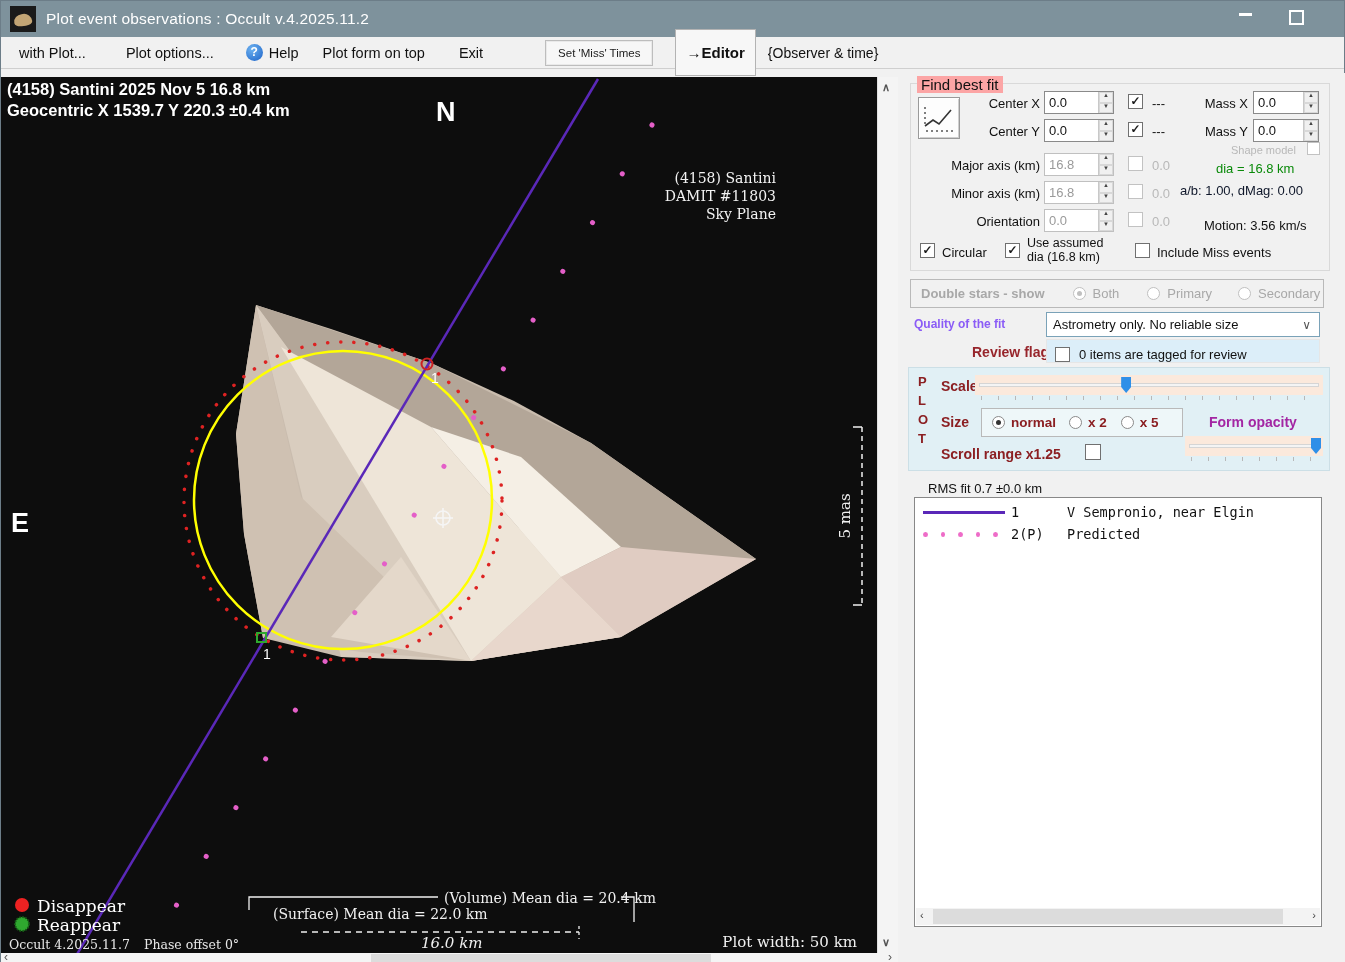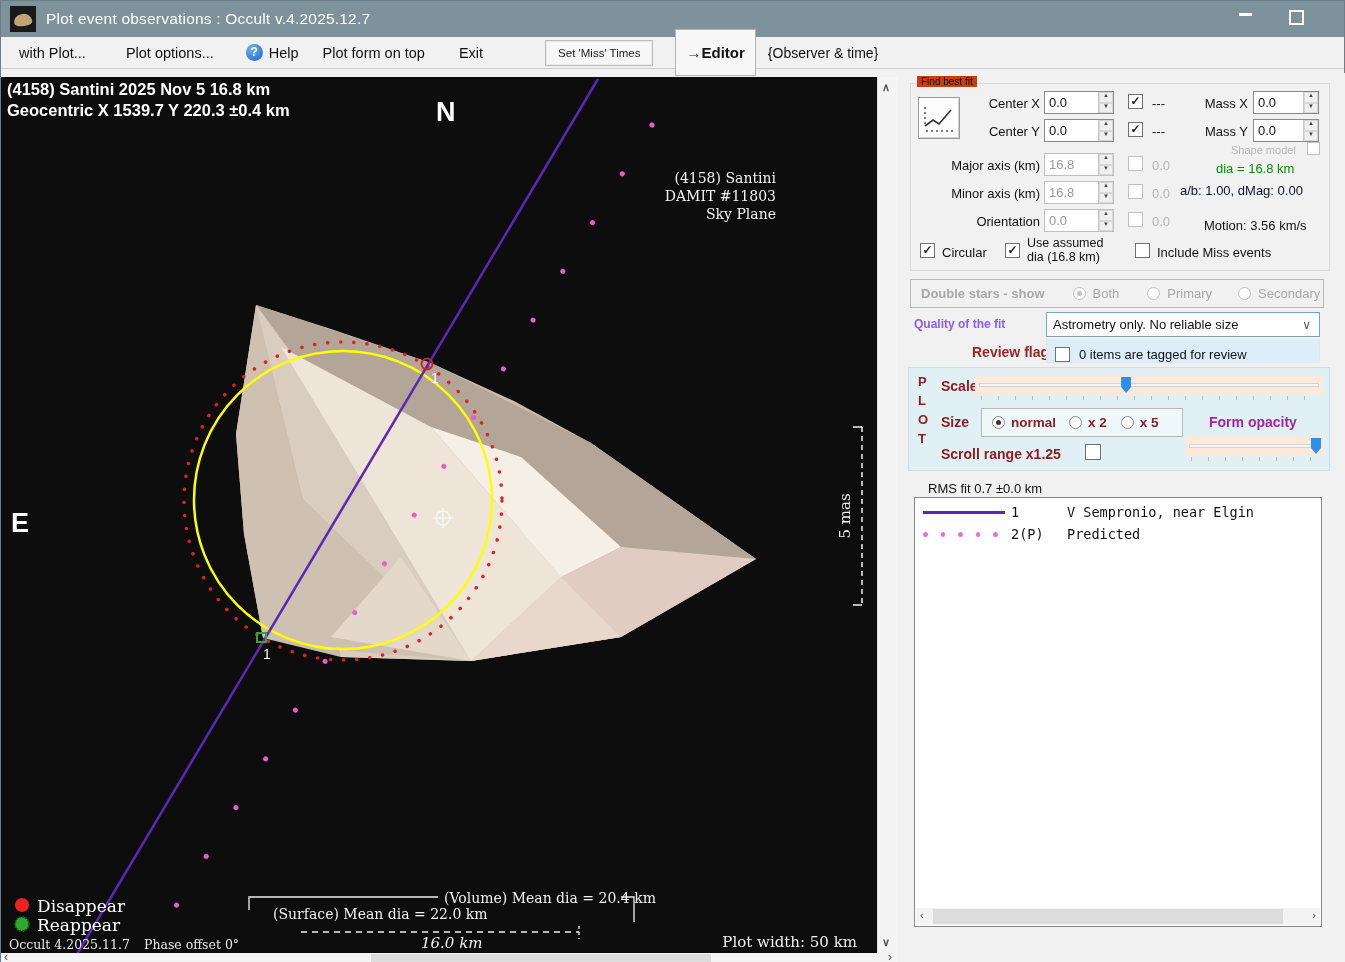--- a/index.html
+++ b/index.html
@@ -48,21 +48,21 @@
   .inputbox.disabled .val { color:#9a9a9a; }
   .inputbox.disabled { border-color:#c0c0c0; }
   .spin { width:15px; border-left:1px solid #c8c8c8; display:flex; flex-direction:column; }
   .spin i { flex:1; font-style:normal; font-size:6px; line-height:5px; text-align:center; color:#444; background:#f0f0f0; border:1px solid #d8d8d8; }
   .cb { position:absolute; width:15px; height:15px; background:#fff; border:1px solid #707070; font-size:12px; line-height:13px; text-align:center; color:#1a1a1a; font-weight:bold; }
   .cb.gray { border-color:#c2c2c2; }
   .radio { width:13px; height:13px; border-radius:50%; border:1px solid #8a8a8a; background:#fff; display:inline-block; position:relative; vertical-align:-2px; }
   .radio.sel::after { content:""; position:absolute; left:3px; top:3px; width:5px; height:5px; border-radius:50%; background:#333; }
   .radio.gray { border-color:#c0c0c0; } .radio.gray::after { background:#c0c0c0; }
   .groupbox { position:absolute; border:1px solid #d9d9d9; }
-  .gb-label { position:absolute; left:6px; top:-8px; background:#c2410c; padding:0 4px; font-size:10px; }
+  .gb-label { position:absolute; left:6px; top:-8px; background:#fca5a5; padding:0 4px; font-size:15px; }
   #ds-box { border:1px solid #b9b9b9; color:#a8a8a8; display:flex; align-items:center; }
   #quality-label { color:#8b5cf6; font-weight:bold; font-size:12px; }
   #review-label { color:#97252b; font-weight:bold; font-size:14px; }
   .select { position:absolute; background:#fff; border:1px solid #7aa2b8; display:flex; align-items:center; }
   .select .sval { flex:1; padding-left:6px; font-size:13px; }
   .select .chev { padding-right:8px; color:#555; font-size:12px; }
   #review-box { background:#dceef9; border:1px solid #e6e6e6; display:flex; align-items:flex-end; }
   #review-box .cb2 { width:15px; height:15px; background:#fff; border:1px solid #707070; margin:0 9px 0 8px; }
 
   #plotbox { position:absolute; left:10px; top:294px; width:422px; height:104px; background:#e1f0f5; border:1px solid #ccdfe6; }
@@ -89,21 +89,21 @@
 </style>
 </head>
 <body>
 
 <div id="app">
 
   <div id="titlebar">
     <div id="appicon">
         <span></span>
       </div>
-    <div id="title-text">Plot event observations : Occult v.4.2025.12.7</div>
+    <div id="title-text">Plot event observations : Occult v.4.2025.11.2</div>
     <div id="btn-min" class="winbtn"></div>
     <div id="btn-max" class="winbtn"></div>
   </div>
 
   <div id="menubar">
     <div id="mi-withplot" class="menu-item">with Plot...</div>
     <div id="mi-plotoptions" class="menu-item">Plot options...</div>
     <div id="help-wrap">
       <div id="help-icon">?</div>
       <span>Help</span>

